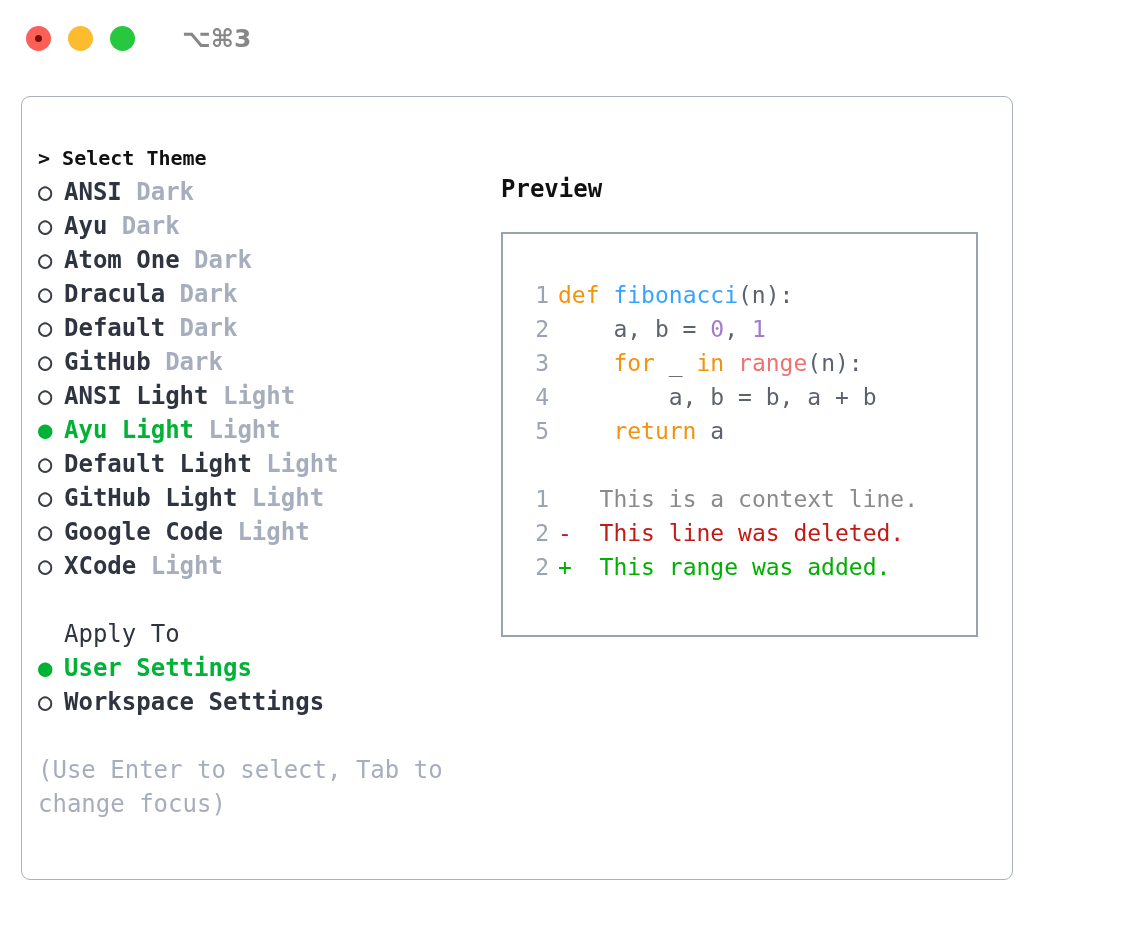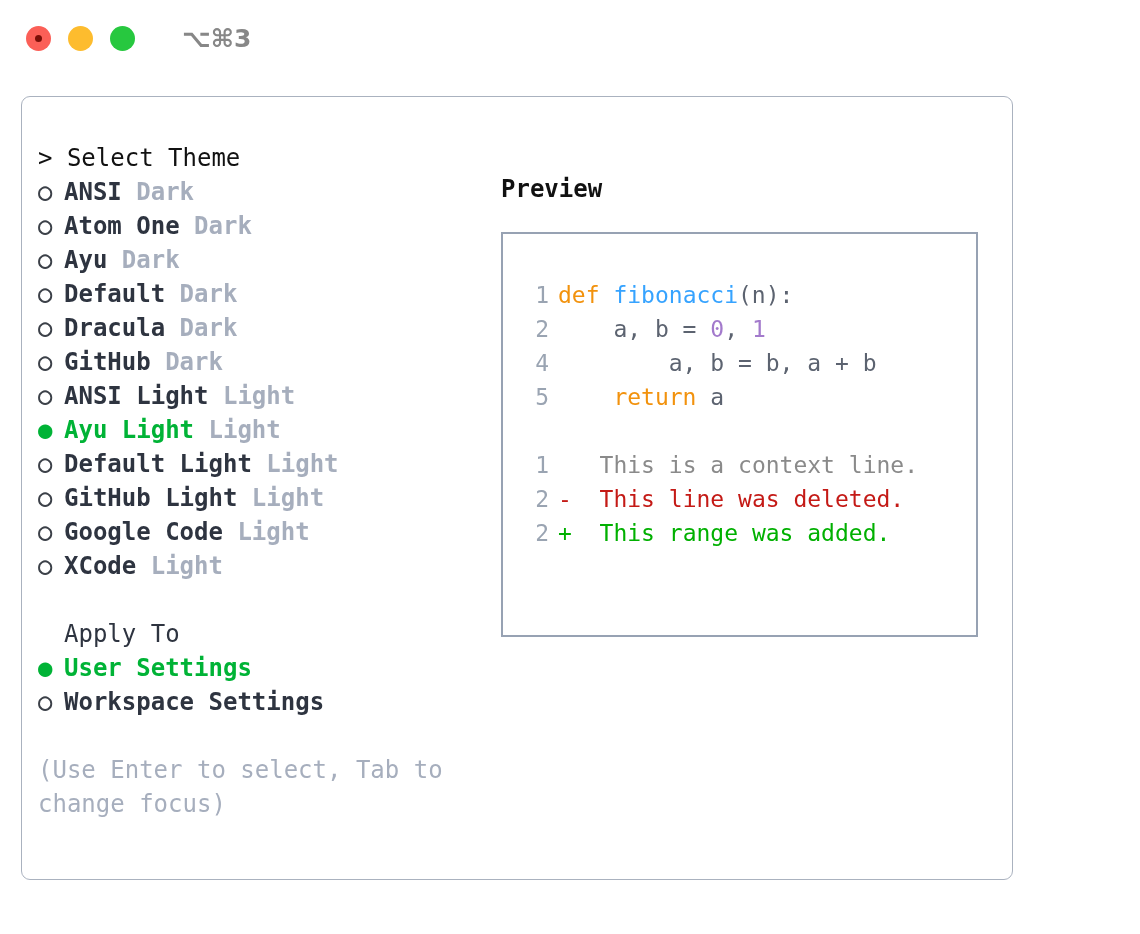--- a/index.html
+++ b/index.html
@@ -93,22 +93,22 @@
 
   
   .left-col {
     position: absolute;
     left: 16px;
     top: 44px;
     width: 440px;
   }
 
   .section-head {
-    font-size: 24px;
-    font-weight: normal;
+    font-size: 20px;
+    font-weight: bold;
     color: #111111;
     line-height: 34px;
     white-space: pre;
   }
   .section-head .caret { color: #111111; }
 
   .opt-row {
     font-size: 24px;
     line-height: 34px;
     color: #2e3440;
@@ -206,24 +206,24 @@
 
   <div class="panel">
     <div class="columns">
 
       <div class="left-col">
 
         <div class="section-head"><span class="caret">&gt;</span><span> </span><span>Select Theme</span></div>
 
         <div id="theme-list">
             <div class="opt-row"><span class="bullet">○</span><span class="opt-label">ANSI</span><span> </span><span class="opt-tag">Dark</span></div>
+            <div class="opt-row"><span class="bullet">○</span><span class="opt-label">Ayu</span><span> </span><span class="opt-tag">Dark</span></div>
             <div class="opt-row"><span class="bullet">○</span><span class="opt-label">Atom One</span><span> </span><span class="opt-tag">Dark</span></div>
-            <div class="opt-row"><span class="bullet">○</span><span class="opt-label">Ayu</span><span> </span><span class="opt-tag">Dark</span></div>
+            <div class="opt-row"><span class="bullet">○</span><span class="opt-label">Dracula</span><span> </span><span class="opt-tag">Dark</span></div>
             <div class="opt-row"><span class="bullet">○</span><span class="opt-label">Default</span><span> </span><span class="opt-tag">Dark</span></div>
-            <div class="opt-row"><span class="bullet">○</span><span class="opt-label">Dracula</span><span> </span><span class="opt-tag">Dark</span></div>
             <div class="opt-row"><span class="bullet">○</span><span class="opt-label">GitHub</span><span> </span><span class="opt-tag">Dark</span></div>
             <div class="opt-row"><span class="bullet">○</span><span class="opt-label">ANSI Light</span><span> </span><span class="opt-tag">Light</span></div>
             <div class="opt-row selected"><span class="bullet">●</span><span class="opt-label">Ayu Light</span><span> </span><span class="opt-tag">Light</span></div>
             <div class="opt-row"><span class="bullet">○</span><span class="opt-label">Default Light</span><span> </span><span class="opt-tag">Light</span></div>
             <div class="opt-row"><span class="bullet">○</span><span class="opt-label">GitHub Light</span><span> </span><span class="opt-tag">Light</span></div>
             <div class="opt-row"><span class="bullet">○</span><span class="opt-label">Google Code</span><span> </span><span class="opt-tag">Light</span></div>
             <div class="opt-row"><span class="bullet">○</span><span class="opt-label">XCode</span><span> </span><span class="opt-tag">Light</span></div>
           </div>
 
         <div class="spacer-sm"></div>
@@ -238,20 +238,21 @@
         <div class="hint">(Use Enter to select, Tab to change focus)</div>
       </div>
 
       <div class="right-col">
         <div class="preview-head">Preview</div>
 
         <div class="preview-box">
           <div id="code-block">
               <div class="code-line"><span class="ln">1</span><span class="tok-kw">def </span><span class="tok-fn">fibonacci</span><span class="tok-pl">(n):</span></div>
               <div class="code-line"><span class="ln">2</span><span class="tok-pl">    a, b = </span><span class="tok-num">0</span><span class="tok-pl">, </span><span class="tok-num">1</span></div>
+              <div class="code-line"><span class="ln">3</span><span class="tok-kw">    for</span><span class="tok-pl"> _ </span><span class="tok-kw">in</span><span class="tok-pl"> </span><span class="tok-bi">range</span><span class="tok-pl">(n):</span></div>
               <div class="code-line"><span class="ln">4</span><span class="tok-pl">        a, b = b, a + b</span></div>
               <div class="code-line"><span class="ln">5</span><span class="tok-kw">    return</span><span class="tok-pl"> a</span></div>
             </div>
           <div class="blank-line"></div>
           <div id="diff-block">
               <div class="code-line"><span class="ln">1</span><span class="diff-ctx"> </span><span>  </span><span class="diff-ctx">This is a context line.</span></div>
               <div class="code-line"><span class="ln">2</span><span class="diff-del">-</span><span>  </span><span class="diff-del">This line was deleted.</span></div>
               <div class="code-line"><span class="ln">2</span><span class="diff-add">+</span><span>  </span><span class="diff-add">This range was added.</span></div>
             </div>
         </div>

